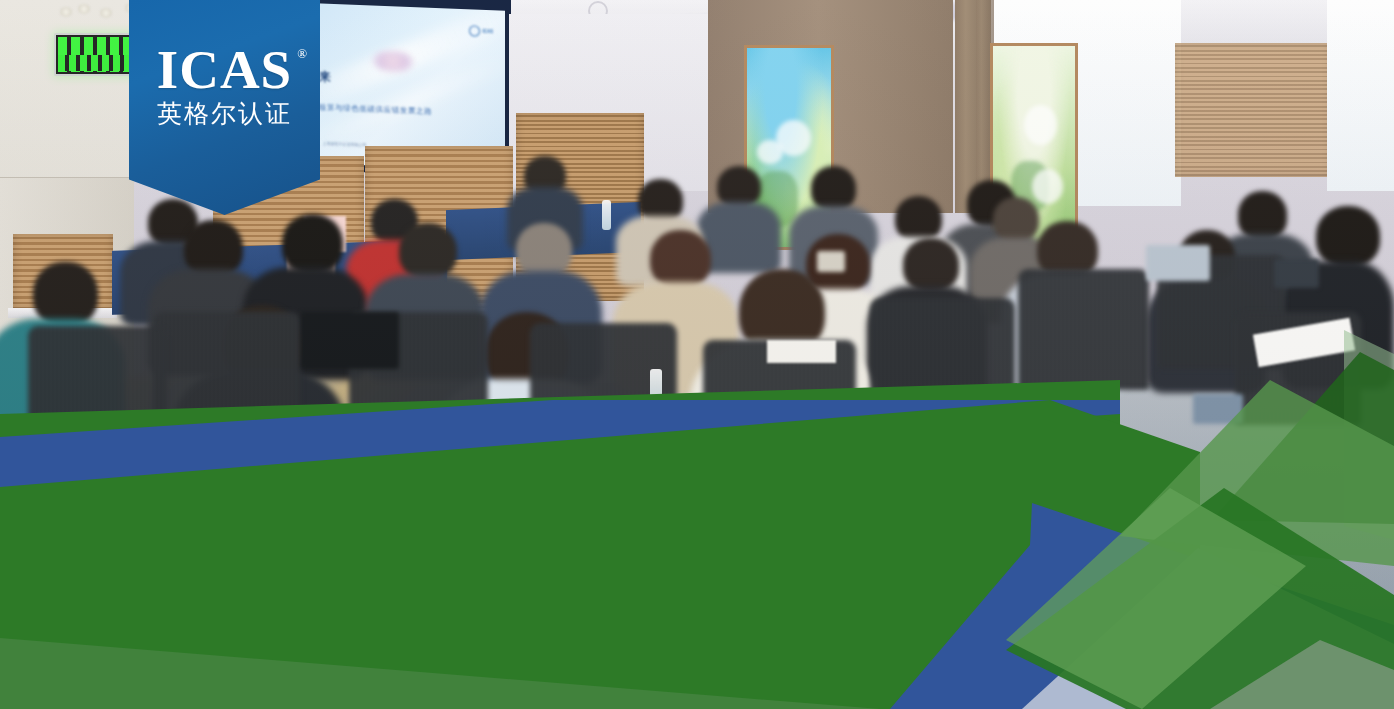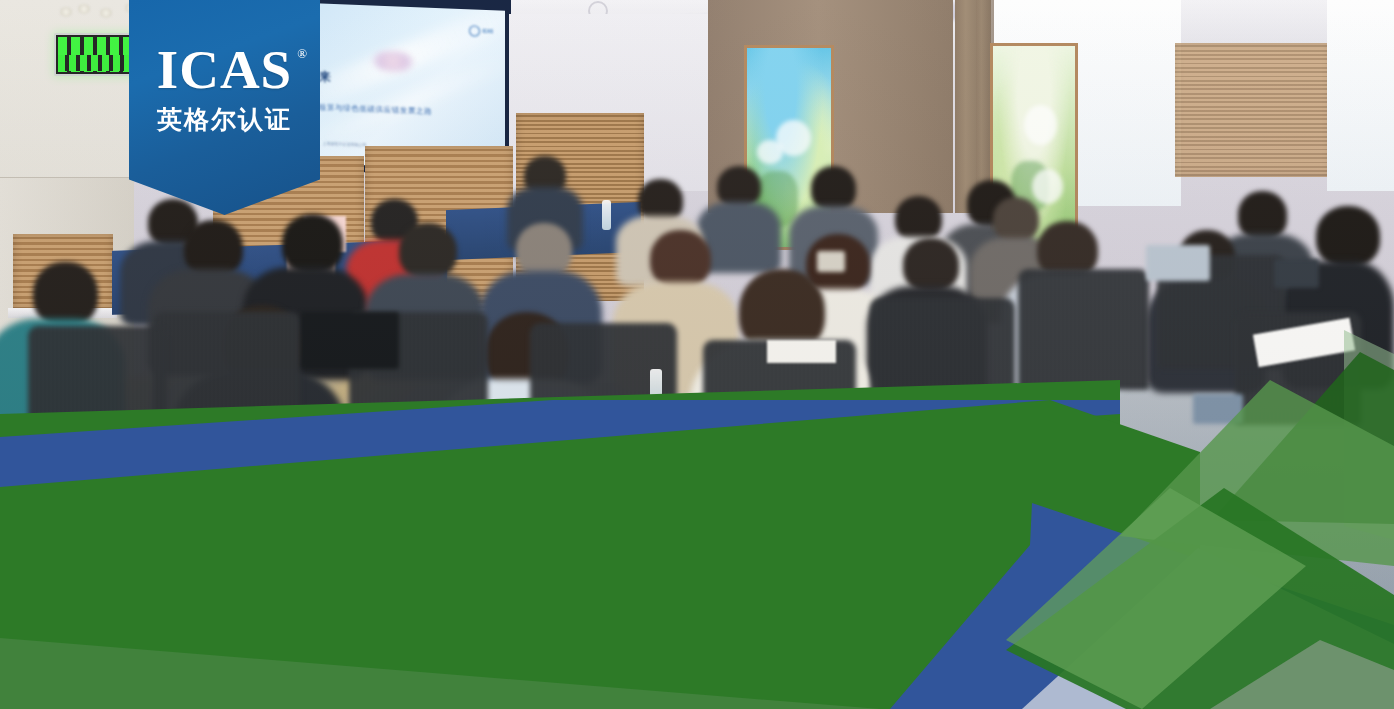--- a/index.html
+++ b/index.html
@@ -132,21 +132,21 @@
   .logo-wrap{position:relative;display:flex;flex-direction:column;align-items:center;}
   .logo-main{
     color:#fff;font-family:"Liberation Serif","DejaVu Serif",serif;
     font-size:55px;line-height:.96;font-weight:700;letter-spacing:1px;
     text-shadow:0 1px 2px rgba(0,0,0,.18);
   }
   .logo-reg{position:absolute;right:-15px;top:2px;color:#fff;font-size:13px;
     font-family:"Liberation Serif",serif;}
   .logo-cn{
     color:#fff;font-family:"DejaVu Sans","Liberation Sans",sans-serif;
-    font-size:25px;letter-spacing:2px;margin-top:6px;font-weight:700;
+    font-size:25px;letter-spacing:2px;font-weight:400;
   }
 
   
   .gfx{position:absolute;inset:0;pointer-events:none;}
   .shape{position:absolute;}
 
   
   .g-band-top{left:0;top:380px;width:1120px;height:300px;background:#2d7a27;
     -webkit-clip-path:polygon(0 34px,1120px 0,1120px 62px,0 96px);
     clip-path:polygon(0 34px,1120px 0,1120px 62px,0 96px);}

